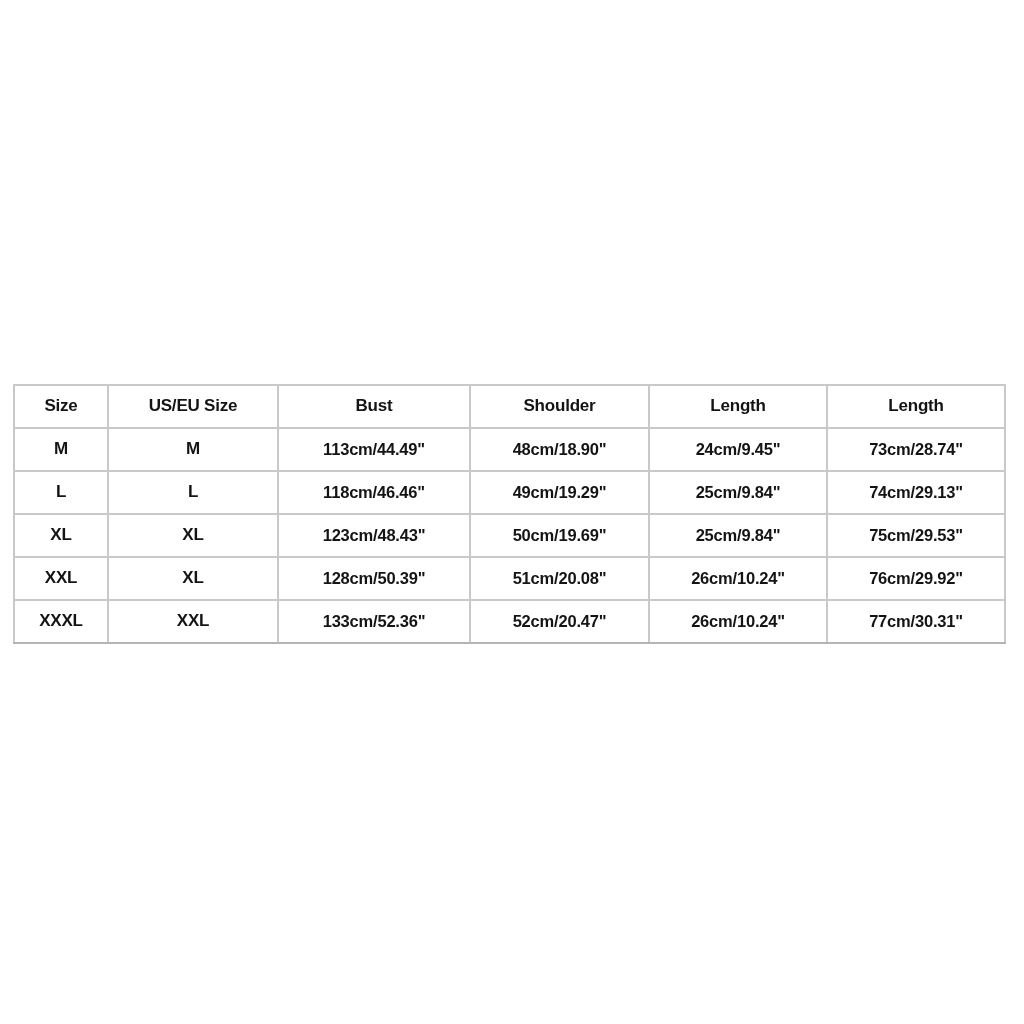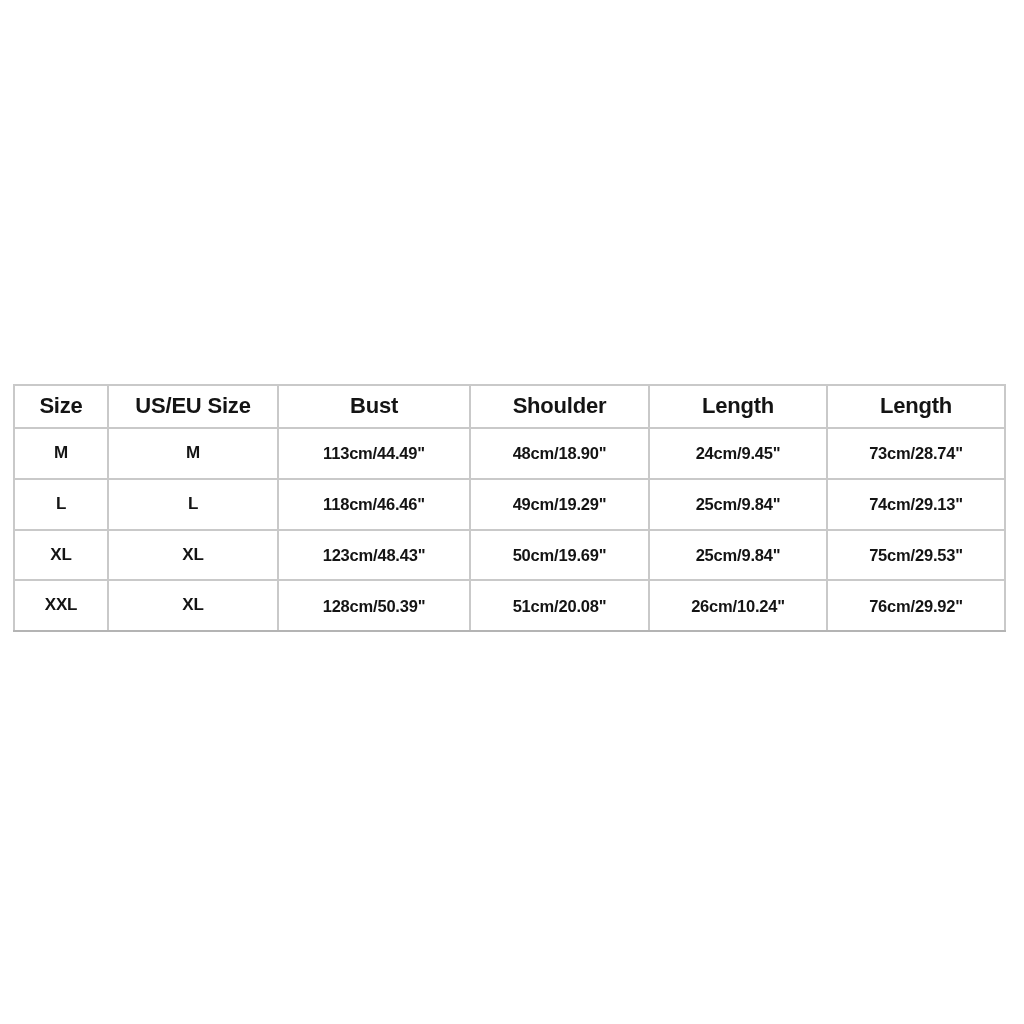--- a/index.html
+++ b/index.html
@@ -47,21 +47,21 @@
     font-weight: bold;
     color: #141414;
     padding: 0;
     height: 41px;
     line-height: 1.1;
     white-space: nowrap;
     letter-spacing: -0.2px;
   }
 
   table.size-chart thead th {
-    font-size: 22px;
+    font-size: 17px;
   }
 
   table.size-chart tbody td {
     font-size: 16.5px;
   }
 
   
   table.size-chart tbody td.size-cell,
   table.size-chart tbody td.useu-cell {
     font-size: 17px;
@@ -120,15 +120,23 @@
         <td>75cm/29.53"</td>
       </tr>
       <tr>
         <td class="size-cell">XXL</td>
         <td class="useu-cell">XL</td>
         <td>128cm/50.39"</td>
         <td>51cm/20.08"</td>
         <td>26cm/10.24"</td>
         <td>76cm/29.92"</td>
       </tr>
+      <tr>
+        <td class="size-cell">XXXL</td>
+        <td class="useu-cell">XXL</td>
+        <td>133cm/52.36"</td>
+        <td>52cm/20.47"</td>
+        <td>26cm/10.24"</td>
+        <td>77cm/30.31"</td>
+      </tr>
     </tbody>
   </table>
 </div>
 
 </body></html>

